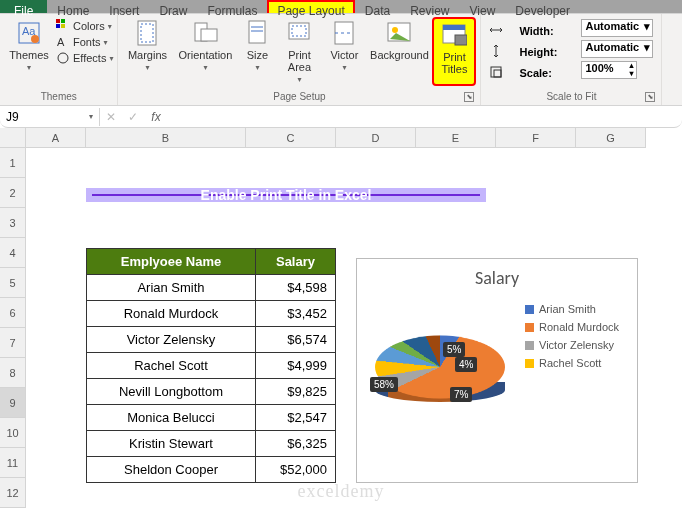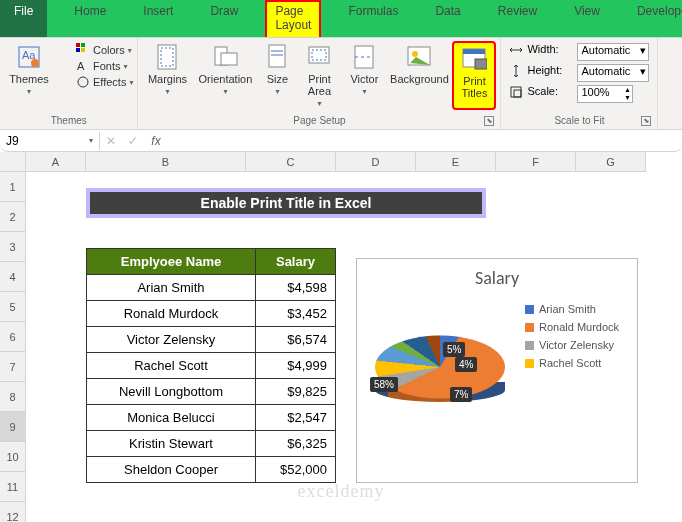--- a/index.html
+++ b/index.html
@@ -1,44 +1,44 @@
 <!DOCTYPE html>
 <html><head>
 <meta charset="utf-8">
 <style>
 * { margin: 0; padding: 0; box-sizing: border-box; font-family: 'Segoe UI', Arial, sans-serif; }
 body { width: 682px; height: 522px; background: #fff; overflow: hidden; font-size: 12px; position: relative; }
 
 
-.tabbar { display: flex; height: 38px; background: #22c55e; border-bottom: 1px solid #d4d4d4; gap: 17px; }
+.tabbar { display: flex; height: 14px; background: #a3a3a3; border-bottom: 1px solid #d4d4d4; }
 .tab { padding: 4px 10px; font-size: 12px; color: #444; cursor: pointer; }
 .tab.file { background: #217346; color: #fff; padding: 4px 14px; }
 .tab.highlight { background: #ffff00; border: 2px solid #ff0000; border-bottom: none; padding: 2px 8px; font-weight: 400; }
 
 
 .ribbon { display: flex; height: 92px; background: #f3f2f1; border-bottom: 1px solid #d4d4d4; }
 .group { display: flex; flex-direction: column; justify-content: space-between; border-right: 1px solid #e1dfdd; padding: 3px 4px 1px 4px; }
 .group-body { display: flex; gap: 2px; }
 .group-label { text-align: center; font-size: 10px; color: #666; padding-bottom: 2px; position: relative; }
 .launcher { position: absolute; right: 2px; bottom: 2px; width: 10px; height: 10px; border: 1px solid #888; font-size: 7px; line-height: 8px; color: #666; }
 
 .big-btn { display: flex; flex-direction: column; align-items: center; justify-content: flex-start; width: 50px; padding: 2px 1px; gap: 2px; cursor: pointer; }
 .big-btn .ic { width: 28px; height: 28px; display: flex; align-items: center; justify-content: center; }
 .big-btn .lbl { font-size: 11px; text-align: center; line-height: 12px; color: #333; }
 .big-btn.narrow { width: 62px; }
 
 .big-btn.highlight { background: #ffff00; border: 2px solid #ff0000; border-radius: 4px; }
 
-.themes-side { display: flex; flex-direction: column; gap: 2px; padding-top: 2px; margin-left: 20px; }
+.themes-side { display: flex; flex-direction: column; gap: 2px; padding-top: 2px; }
 .mini-row { display: flex; align-items: center; gap: 3px; font-size: 11px; color: #333; cursor: pointer; }
 .mini-ic { width: 14px; height: 14px; display: flex; align-items: center; justify-content: center; }
 .caret { font-size: 8px; color: #666; }
 
 .scale-group { display: flex; flex-direction: column; gap: 3px; padding: 2px 4px; }
-.scale-row { display: flex; align-items: flex-start; gap: 4px; }
+.scale-row { display: flex; align-items: flex-end; gap: 16px; font-weight: bold; }
 .scale-label { font-size: 11px; width: 46px; }
 .scale-input { width: 72px; height: 18px; font-size: 11px; border: 1px solid #ababab; background: #fff; padding: 0 3px; }
 
 
 .fbar { display: flex; align-items: center; height: 22px; border-bottom: 1px solid #d4d4d4; border-radius: 8px; }
 .namebox { width: 100px; border-right: 1px solid #d4d4d4; padding: 2px 6px; font-size: 12px; display: flex; align-items: center; justify-content: space-between; }
 .fbtn { width: 22px; text-align: center; color: #bbb; font-size: 12px; }
 .fx { width: 24px; text-align: center; color: #666; font-style: italic; font-size: 12px; }
 .finput { flex: 1; padding: 2px 4px; }
 
@@ -49,21 +49,21 @@
 .rowhdrs { position: absolute; top: 20px; left: 0; width: 26px; }
 .rowhdr { height: 30px; border-right: 1px solid #d4d4d4; border-bottom: 1px solid #d4d4d4; background: #f0f0f0; text-align: center; font-size: 11px; color: #555; line-height: 30px; }
 .rowhdr.sel { background: #d8d8d8; }
 .corner { position: absolute; top: 0; left: 0; width: 26px; height: 20px; background: #f0f0f0; border-right: 1px solid #d4d4d4; border-bottom: 1px solid #d4d4d4; }
 
 
 .cA { width: 60px; } .cB { width: 160px; } .cC { width: 90px; } .cD { width: 80px; } .cE { width: 80px; } .cF { width: 80px; } .cG { width: 70px; }
 
 
 .sheet-content { position: absolute; top: 158px; left: 26px; }
-.titlebar { position: absolute; top: 30px; left: 60px; width: 400px; height: 30px; background: #404040; color: #fff; font-weight: bold; font-size: 14px; display: flex; align-items: center; justify-content: center; border: 4px solid #c4b5fd; }
+.titlebar { position: absolute; top: 30px; left: 60px; width: 400px; height: 14px; background: #6d28d9; color: #fff; font-weight: bold; font-size: 14px; display: flex; align-items: center; justify-content: center; border: 6px solid #c4b5fd; }
 .table { position: absolute; top: 90px; left: 60px; width: 250px; border-collapse: collapse; }
 .table th { background: #4d7c0f; color: #fff; font-weight: bold; font-size: 13px; padding: 5px; border: 1px solid #333; }
 .table td { border: 1px solid #333; padding: 5px 8px; text-align: center; font-size: 13px; background: #fff; }
 .table td.sal { text-align: right; }
 
 
 .chart { position: absolute; top: 100px; left: 330px; width: 282px; height: 225px; background: #fff; border: 1px solid #bbb; }
 .chart-title { text-align: center; font-size: 18px; color: #555; padding: 8px 0; font-family: 'Calibri', sans-serif; }
 .chart-body { display: flex; padding: 0 8px; }
 .pie-wrap { width: 160px; height: 140px; position: relative; }
@@ -82,22 +82,22 @@
 svg { display: block; }
 </style>
 </head>
 <body>
 
 <div class="tabbar">
   <div class="tab file">File</div>
   <div class="tab">Home</div>
   <div class="tab">Insert</div>
   <div class="tab">Draw</div>
+  <div class="tab">Formulas</div>
   <div class="tab highlight">Page Layout</div>
-  <div class="tab">Formulas</div>
   <div class="tab">Data</div>
   <div class="tab">Review</div>
   <div class="tab">View</div>
   <div class="tab">Developer</div>
 </div>
 
 <div class="ribbon">
 
   <div class="group">
     <div class="group-body">

